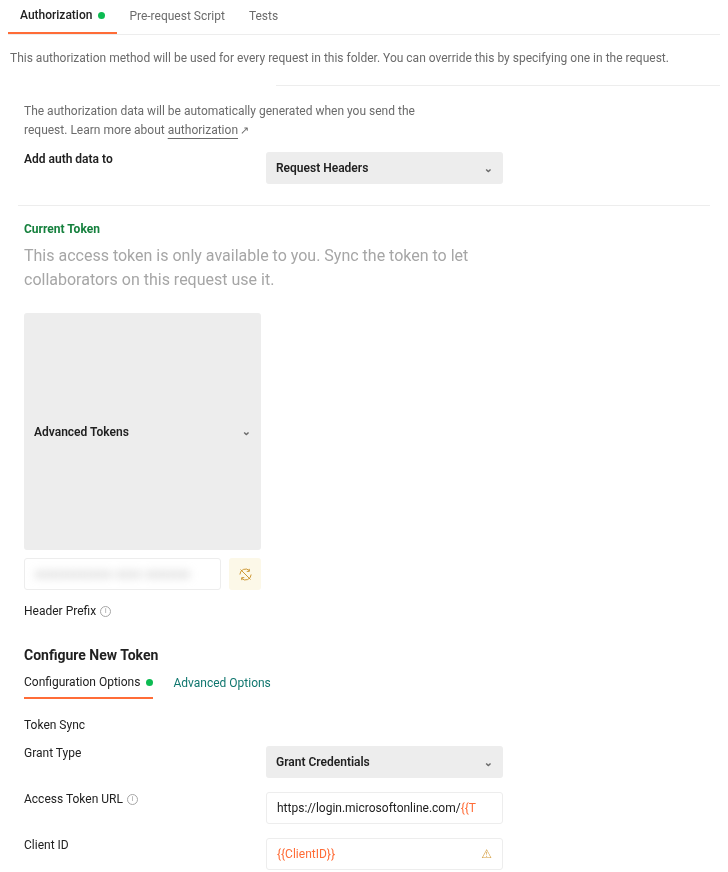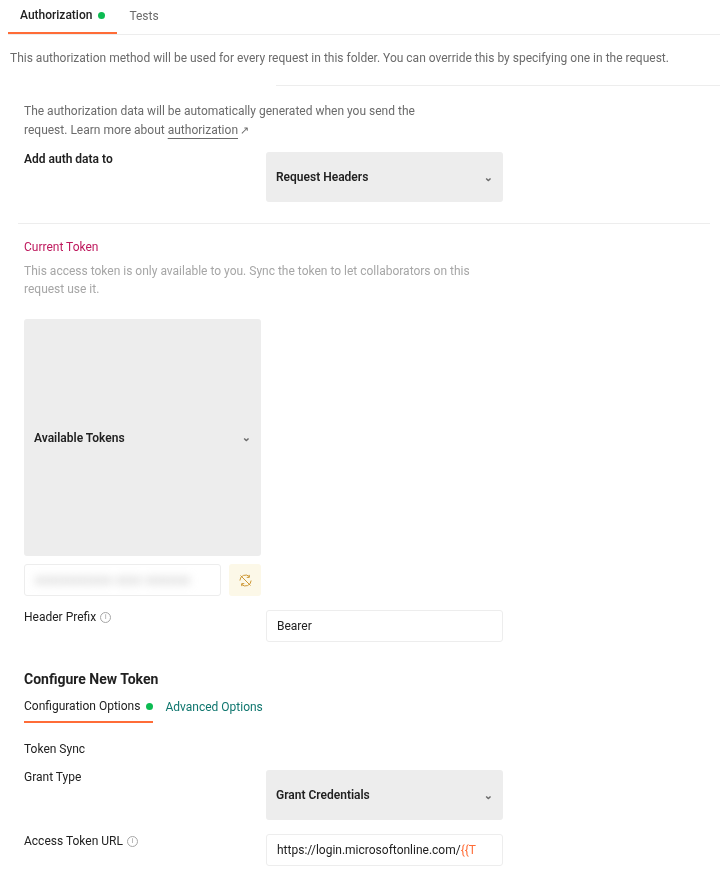--- a/index.html
+++ b/index.html
@@ -43,21 +43,21 @@
     flex: 0 0 242px;
     font-size: 12px;
     color: #212121;
     display: flex;
     align-items: center;
     gap: 4px;
   }
   .label.bold { font-weight: 600; }
   .select {
     flex: 0 0 237px;
-    height: 50px;
+    height: 32px;
     background: #ededed;
     border: none;
     border-radius: 3px;
     padding: 0 10px;
     font-size: 12px;
     color: #212121;
     display: flex;
     align-items: center;
     justify-content: space-between;
     cursor: pointer;
@@ -75,27 +75,27 @@
     align-items: center;
     background: #fff;
     position: relative;
   }
   .input .txt { flex: 1; white-space: nowrap; overflow: hidden; text-overflow: ellipsis; }
   .input .txt.var { color: #ff6c37; }
   .input .warn { color: #d49b3a; font-size: 12px; flex: 0 0 auto; margin-left: 6px; }
   .hr { height: 1px; background: #ededed; margin: 14px 10px 0 10px; }
   .section-head {
     font-size: 12px;
-    font-weight: 400;
-    color: #be185d;
+    font-weight: 700;
+    color: #15803d;
     padding: 16px 16px 4px 16px;
   }
-  .subdesc { color: #a6a6a6; font-size: 12px; padding: 4px 16px 14px 16px; line-height: 1.5; max-width: 520px; }
+  .subdesc { color: #a6a6a6; font-size: 16px; padding: 4px 16px 14px 16px; line-height: 1.5; max-width: 520px; }
   .cfg-head { font-size: 14px; font-weight: 700; padding: 2px 16px 8px 16px; }
-  .subtabs { display: flex; padding: 0 16px 12px 16px; gap: 12px; }
+  .subtabs { display: flex; padding: 0 16px 12px 16px; gap: 20px; }
   .subtab {
     font-size: 12px;
     color: #0f766e;
     padding: 4px 0 8px 0;
     cursor: pointer;
     display: flex;
     align-items: center;
     gap: 6px;
   }
   .subtab.active {
@@ -133,20 +133,21 @@
   .sub { display: flex; }
 </style>
 </head>
 <body>
 
 <div class="tabs">
   <div class="tab active">
     <span>Authorization</span>
     <span class="dot"></span>
   </div>
+  <div class="tab">Pre-request Script</div>
   <div class="tab">Tests</div>
 </div>
 
 <div class="desc">This authorization method will be used for every request in this folder. You can override this by specifying one in the request.</div>
 
 <div class="divider-wrap">
     <div class="divider"></div>
   </div>
 
 <div class="note">
@@ -162,21 +163,21 @@
 </div>
 
 <div class="hr"></div>
 
 <div class="section-head">Current Token</div>
 <div class="subdesc">This access token is only available to you. Sync the token to let collaborators on this request use it.</div>
 
 <div class="row token-row">
   <div class="token-ctrls">
     <div class="select">
-      <span>Available Tokens</span>
+      <span>Advanced Tokens</span>
       <span class="chev">⌄</span>
     </div>
     <div class="sub">
       <div class="input" style="flex:0 0 197px">
         <span class="txt blur">xxxxxxxxxxxx xxxx xxxxxxx</span>
       </div>
       <div class="sync-box">
         <svg viewBox="0 0 24 24">
             <path d="M3 12a9 9 0 0 1 15.5-6M21 12a9 9 0 0 1-15.5 6M18 3v4h-4M6 21v-4h4"></path>
             <line x1="4" y1="4" x2="20" y2="20"></line>
@@ -184,23 +185,20 @@
       </div>
     </div>
   </div>
 </div>
 
 <div class="row">
   <div class="label">
     <span>Header Prefix</span>
     <span class="info-i">i</span>
   </div>
-  <div class="input">
-    <span class="txt">Bearer</span>
-  </div>
 </div>
 
 <div class="cfg-head" style="padding-top:22px">Configure New Token</div>
 
 <div class="subtabs">
   <div class="subtab active">
     <span>Configuration Options</span>
     <span class="dot"></span>
   </div>
   <div class="subtab">Advanced Options</div>

